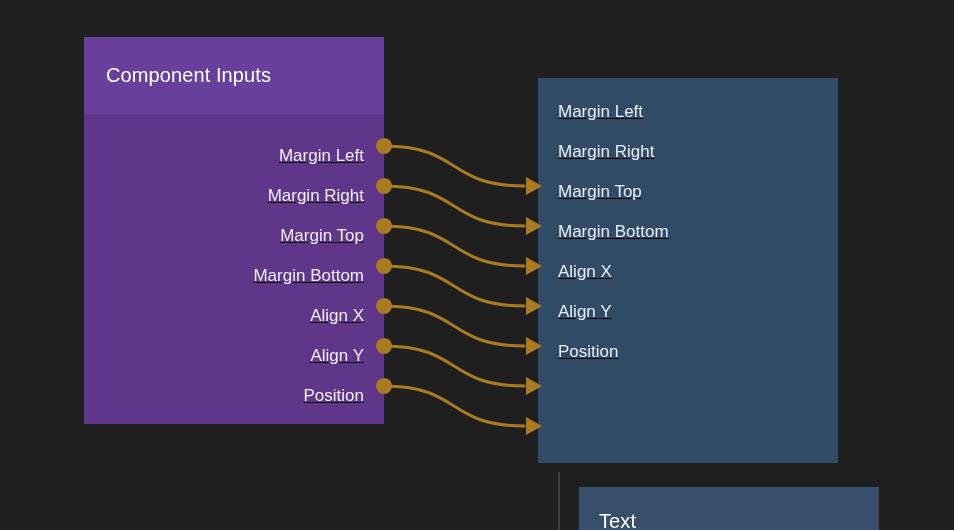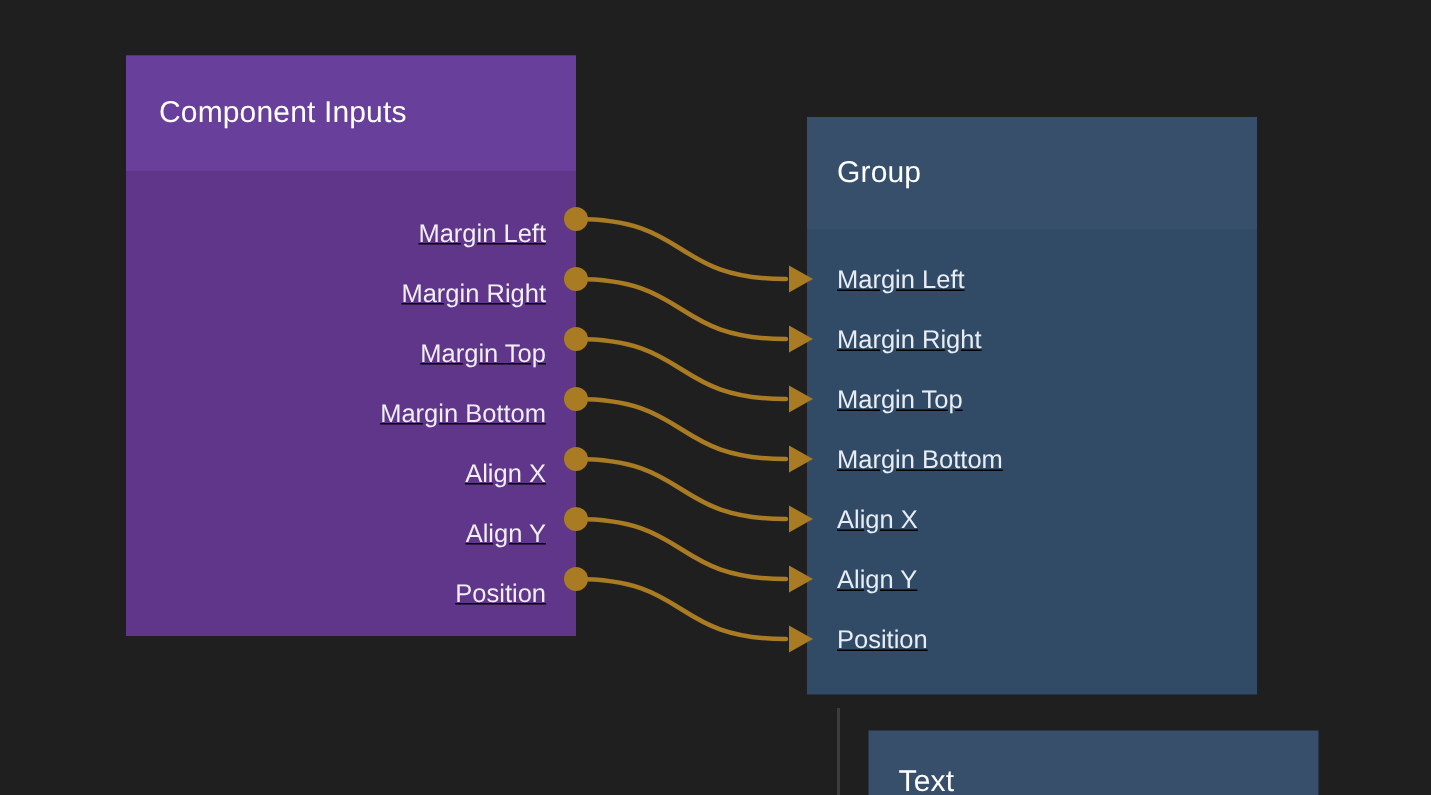--- a/index.html
+++ b/index.html
@@ -172,23 +172,20 @@
       <div class="port-row-out">
         <span class="port-label">Align Y</span>
       </div>
       <div class="port-row-out">
         <span class="port-label">Position</span>
       </div>
     </div>
   </div>
 
   <div class="node" id="node-group">
-    <div class="node-header">
-      <span class="node-title">Group</span>
-    </div>
     <div class="node-body">
       <div class="port-row-in">
         <span class="port-label-in">Margin Left</span>
       </div>
       <div class="port-row-in">
         <span class="port-label-in">Margin Right</span>
       </div>
       <div class="port-row-in">
         <span class="port-label-in">Margin Top</span>
       </div>

